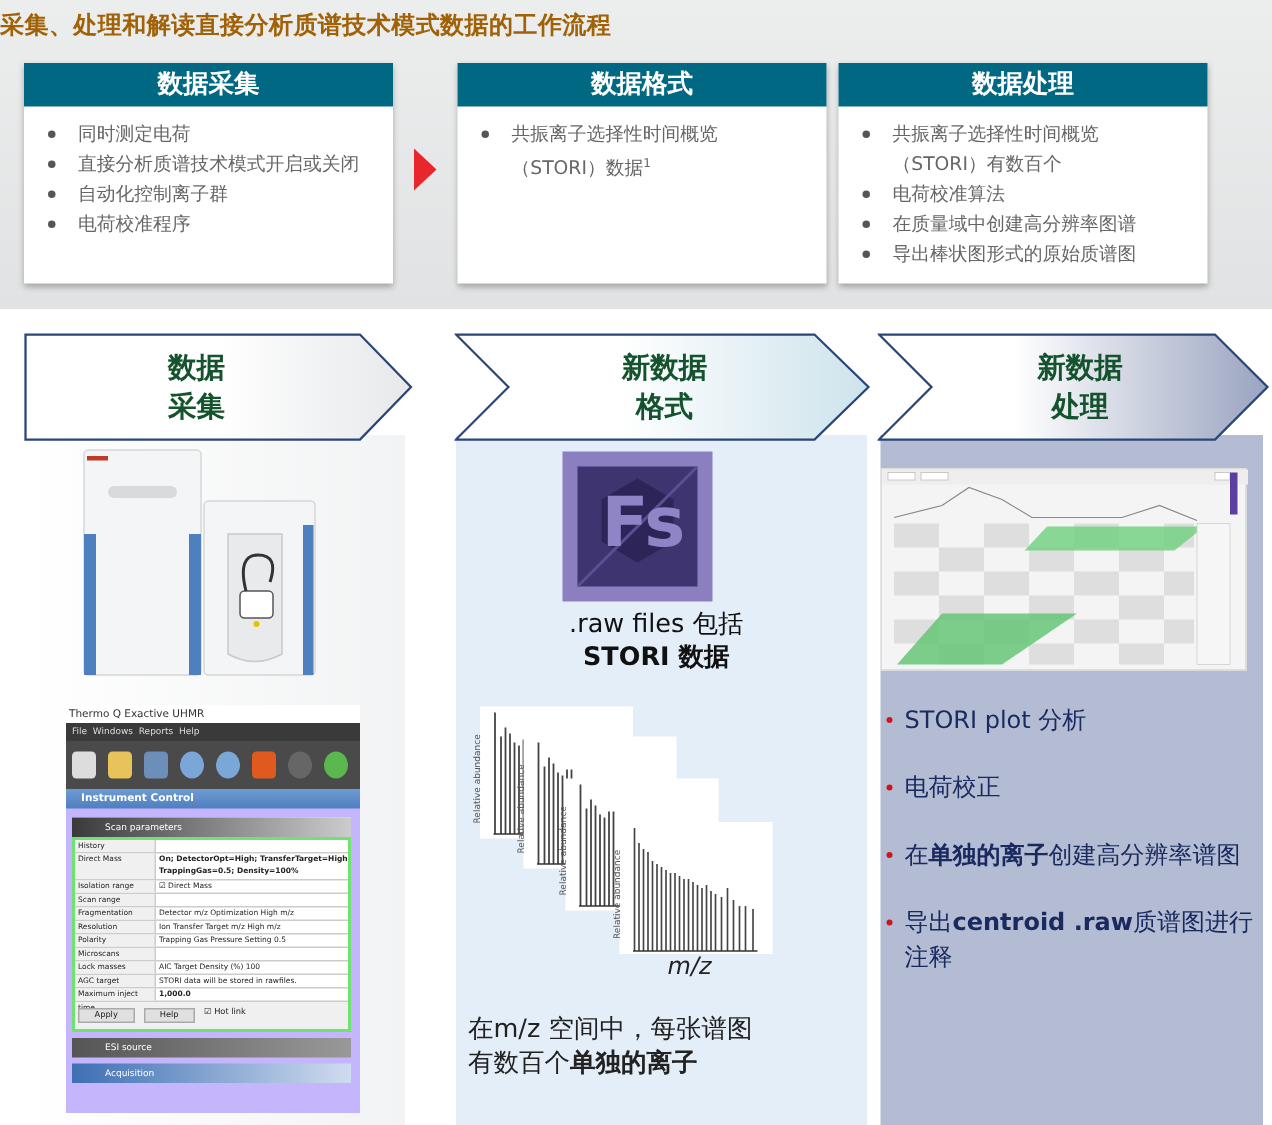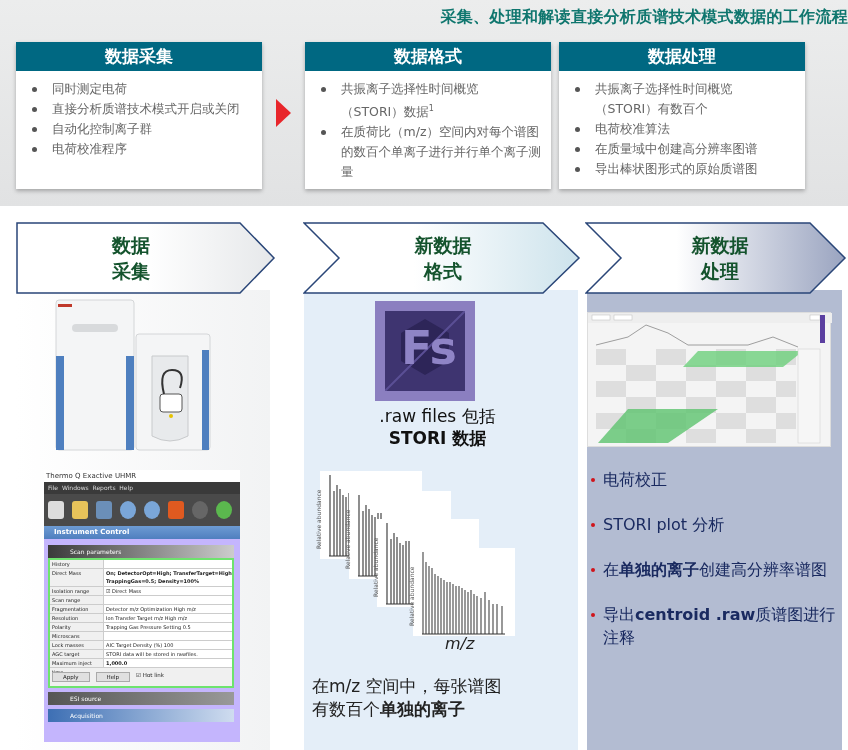--- a/index.html
+++ b/index.html
@@ -7,22 +7,22 @@
     width: 848px; height: 750px; overflow: hidden;
     background: #ffffff;
     font-family: "DejaVu Sans", "Liberation Sans", sans-serif;
     position: relative;
   }
   .top-band {
     position: absolute; left: 0; top: 0; width: 848px; height: 206px;
     background: linear-gradient(#eceded, #e1e2e3);
   }
   .main-title {
-    position: absolute; left: 0; top: 7px; width: 848px; text-align: right;
-    font-size: 16px; font-weight: bold; color: #0f766e; letter-spacing: 0.3px;
+    position: absolute; left: 0; top: 7px; width: 848px; text-align: left;
+    font-size: 16px; font-weight: bold; color: #a16207; letter-spacing: 0.3px;
   }
   .card {
     position: absolute; top: 42px; height: 147px; background: #fff;
     box-shadow: 0 2px 4px rgba(0,0,0,0.28);
   }
   .card-head {
     height: 29px; background: #006882; color: #fff; text-align: center;
     font-size: 17px; font-weight: bold; line-height: 29px;
   }
   .card-body { padding: 8px 10px 0 12px; }
@@ -140,21 +140,20 @@
     <li>自动化控制离子群</li>
     <li>电荷校准程序</li>
   </ul>
 </div>
 <div class="red-arrow" style="left:276px;top:99px;"></div>
 
 <div class="card" style="left:305px;width:246px;">
   <div class="card-head">数据格式</div>
   <ul class="card-body">
     <li><span>共振离子选择性时间概览（STORI）数据</span><sup>1</sup></li>
-    <li>在质荷比（m/z）空间内对每个谱图的数百个单离子进行并行单个离子测量</li>
   </ul>
 </div>
 <div class="red-arrow" style="left:565px;top:99px;"></div>
 
 <div class="card" style="left:559px;width:246px;">
   <div class="card-head">数据处理</div>
   <ul class="card-body">
     <li>共振离子选择性时间概览（STORI）有数百个</li>
     <li>电荷校准算法</li>
     <li>在质量域中创建高分辨率图谱</li>
@@ -442,17 +441,17 @@
         <rect x="158" y="116" width="30" height="14"></rect>
     </g>
     <polygon points="110,38 215,38 195,54 95,54" fill="#6dcf7c" opacity="0.8"></polygon>
     <polygon points="40,96 130,96 80,130 10,130" fill="#5cc36e" opacity="0.8"></polygon>
     <rect x="210" y="36" width="22" height="94" fill="#f6f6f6" stroke="#ccc" stroke-width="0.5"></rect>
     <rect x="232" y="2" width="5" height="28" fill="#5b3fa0"></rect>
   </svg>
 </div>
 
 <ul class="col3-list">
+  <li><span>STORI plot 分析</span></li>
   <li><span>电荷校正</span></li>
-  <li><span>STORI plot 分析</span></li>
   <li><span>在</span><b>单独的离子</b><span>创建高分辨率谱图</span></li>
   <li><span>导出</span><b>centroid .raw</b><span>质谱图进行注释</span></li>
 </ul>
 
 </body></html>

